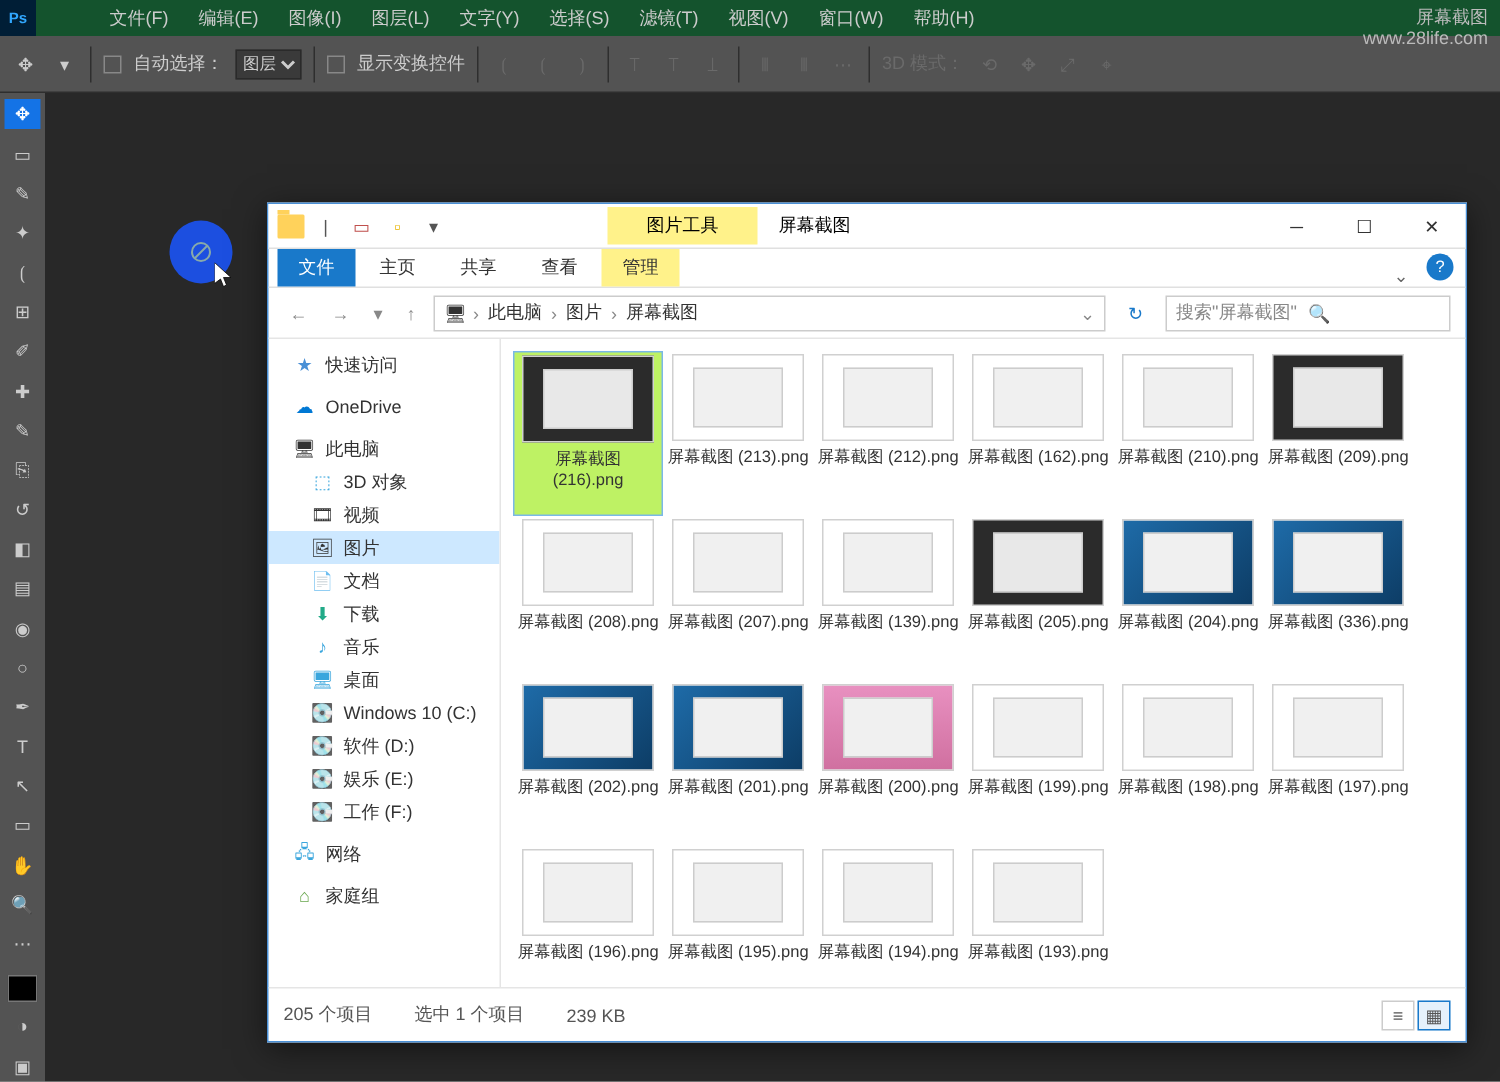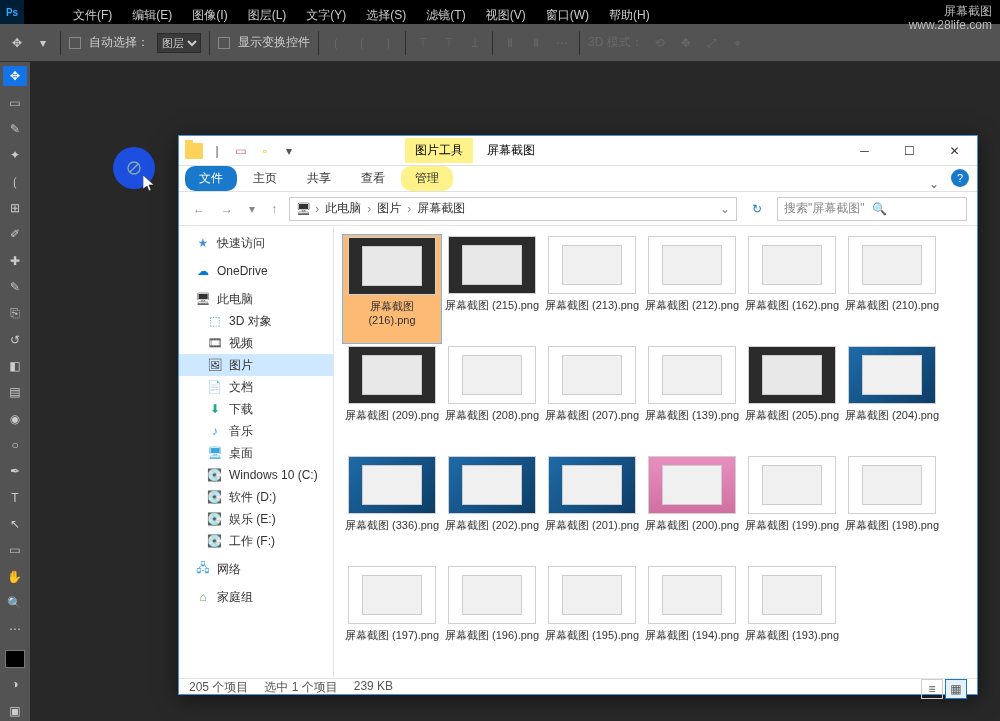--- a/index.html
+++ b/index.html
@@ -1,19 +1,19 @@
 <!DOCTYPE html>
 <html><head>
 <meta charset="utf-8">
 <style>
 *{margin:0;padding:0;box-sizing:border-box;font-family:"Microsoft YaHei",Arial,sans-serif;font-size:12px;}
 body{width:1000px;height:721px;overflow:hidden;background:#535353;position:relative;}
 
 
-.ps-menubar{height:24px;background:#000000;display:flex;align-items:flex-end;color:#ccc;}
+.ps-menubar{height:24px;background:#14532d;display:flex;align-items:center;color:#ccc;}
 .ps-icon{width:24px;height:24px;background:#001e36;display:flex;align-items:center;justify-content:center;color:#31a8ff;font-weight:bold;font-size:10px;}
 .ps-menu{display:flex;margin-left:39px;}
 .ps-menu span{padding:0 10px;}
 .ps-options{height:38px;background:#535353;border-bottom:1px solid #2e2e2e;display:flex;align-items:center;color:#ccc;padding-left:8px;gap:8px;}
 .ps-options .sep{width:1px;height:24px;background:#2e2e2e;}
 .ps-options .ico{width:18px;height:18px;display:inline-flex;align-items:center;justify-content:center;color:#ccc;}
 .ps-options select{background:#3a3a3a;color:#ccc;border:1px solid #2a2a2a;height:20px;font-size:11px;}
 .ps-options .chk{width:12px;height:12px;border:1px solid #888;display:inline-block;}
 .ps-options .dim{color:#6a6a6a;text-align:center;}
 .ps-body{position:absolute;top:62px;left:0;right:0;bottom:0;background:#282828;display:flex;}
@@ -26,26 +26,26 @@
 .blue-dot svg{width:16px;height:16px;}
 .cursor-arrow{position:absolute;left:113px;top:113px;color:#fff;}
 
 
 .explorer{position:absolute;left:178px;top:135px;width:800px;height:560px;background:#fff;border:1px solid #4a90d6;box-shadow:0 4px 20px rgba(0,0,0,0.5);display:flex;flex-direction:column;}
 .exp-titlebar{height:30px;background:#fff;display:flex;align-items:center;border-bottom:1px solid #e0e0e0;}
 .exp-qat{display:flex;align-items:center;gap:4px;padding:0 6px;}
 .exp-qat .folder-ico{width:18px;height:16px;background:#ffd25b;border-radius:1px;position:relative;}
 .exp-qat .folder-ico:before{content:"";position:absolute;top:-3px;left:0;width:8px;height:3px;background:#ffd25b;}
 .exp-qat .qi{width:20px;text-align:center;color:#555;}
-.exp-title-chip{margin-left:100px;background:#fff28a;padding:4px 10px;}
+.exp-title-chip{margin-left:100px;background:#fff28a;padding:4px 26px;}
 .exp-title-text{margin-left:14px;}
 .exp-winctrl{margin-left:auto;display:flex;}
 .exp-winctrl div{width:45px;height:30px;display:flex;align-items:center;justify-content:center;color:#333;}
 .exp-ribbon-tabs{height:26px;display:flex;align-items:flex-end;padding-left:6px;gap:2px;border-bottom:1px solid #e0e0e0;}
-.exp-ribbon-tabs .tab{padding:4px 14px;color:#333;border-radius:10px;}
+.exp-ribbon-tabs .tab{padding:4px 14px;color:#333;}
 .exp-ribbon-tabs .tab.file{background:#1979ca;color:#fff;}
 .exp-ribbon-tabs .tab.manage{background:#fff28a;}
 .exp-ribbon-tabs .spacer{flex:1;}
 .exp-ribbon-tabs .caret{padding:0 10px;color:#666;}
 .exp-ribbon-tabs .help{width:18px;height:18px;border-radius:50%;background:#1979ca;color:#fff;display:flex;align-items:center;justify-content:center;font-size:11px;margin:0 8px 4px 0;}
 .exp-addr{height:34px;display:flex;align-items:center;gap:8px;padding:0 10px;border-bottom:1px solid #e5e5e5;}
 .exp-addr .navbtn{color:#888;padding:0 4px;}
 .exp-addr .path{flex:1;height:24px;border:1px solid #ccc;display:flex;align-items:center;padding:0 6px;gap:4px;color:#333;}
 .exp-addr .path .seg{padding:0 2px;}
 .exp-addr .path .chev{color:#888;}
@@ -56,29 +56,29 @@
 .exp-side{width:155px;border-right:1px solid #e5e5e5;padding:6px 0;overflow-y:auto;}
 .exp-side .item{display:flex;align-items:center;padding:3px 6px 3px 16px;gap:6px;color:#333;height:22px;}
 .exp-side .item.sub{padding-left:28px;}
 .exp-side .item.selected{background:#cde8ff;}
 .exp-side .ic{width:16px;height:16px;display:inline-flex;align-items:center;justify-content:center;font-size:12px;}
 .exp-content{flex:1;overflow-y:auto;padding:8px 0 8px 8px;display:grid;grid-template-columns:repeat(6,100px);grid-auto-rows:110px;gap:0;align-content:start;position:relative;}
 .exp-content::-webkit-scrollbar{width:16px;}
 .exp-content::-webkit-scrollbar-track{background:#f0f0f0;}
 .exp-content::-webkit-scrollbar-thumb{background:#c0c0c0;}
 .file-item{width:100px;display:flex;flex-direction:column;align-items:center;padding:2px;}
-.file-item.selected{background:#fdba74;border:1px solid #7ab8e8;}
+.file-item.selected{background:#bef264;border:1px solid #7ab8e8;}
 .thumb{width:88px;height:58px;border:1px solid #d0d0d0;background:#fff;display:flex;align-items:center;justify-content:center;overflow:hidden;margin-bottom:4px;}
 .thumb.dark{background:#2b2b2b;}
 .thumb.desk{background:linear-gradient(135deg,#1e6ba8,#0d3d66);}
 .thumb.pink{background:linear-gradient(#e890c0,#d070a0);}
 .thumb .inner{width:70%;height:70%;background:#f0f0f0;border:1px solid #ccc;}
 .thumb.dark .inner{background:#e8e8e8;}
 .file-item .name{text-align:center;line-height:1.3;font-size:11px;color:#333;}
-.exp-status{height:16px;border-top:1px solid #e5e5e5;display:flex;padding:0 10px;gap:16px;color:#555;font-size:11px;}
+.exp-status{height:36px;border-top:1px solid #e5e5e5;display:flex;align-items:center;padding:0 10px;gap:28px;color:#555;font-size:11px;}
 .exp-status .view-toggles{margin-left:auto;display:flex;gap:2px;}
 .exp-status .vt{width:22px;height:20px;border:1px solid #ccc;display:flex;align-items:center;justify-content:center;}
 .exp-status .vt.active{border-color:#1979ca;background:#e5f1fb;}
 
 .watermark{position:absolute;top:4px;right:8px;color:#bbb;font-size:11px;text-align:right;line-height:1.2;}
 </style>
 </head>
 <body>
 
 <div class="ps-menubar">
@@ -295,26 +295,20 @@
     </div>
 
     <div class="exp-content" id="file-grid">
         <div class="file-item selected">
           <div class="thumb dark">
             <div class="inner"></div>
           </div>
           <div class="name">屏幕截图 (216).png</div>
         </div>
         <div class="file-item">
-          <div class="thumb dark">
-            <div class="inner"></div>
-          </div>
-          <div class="name">屏幕截图 (215).png</div>
-        </div>
-        <div class="file-item">
           <div class="thumb ">
             <div class="inner"></div>
           </div>
           <div class="name">屏幕截图 (213).png</div>
         </div>
         <div class="file-item">
           <div class="thumb ">
             <div class="inner"></div>
           </div>
           <div class="name">屏幕截图 (212).png</div>

